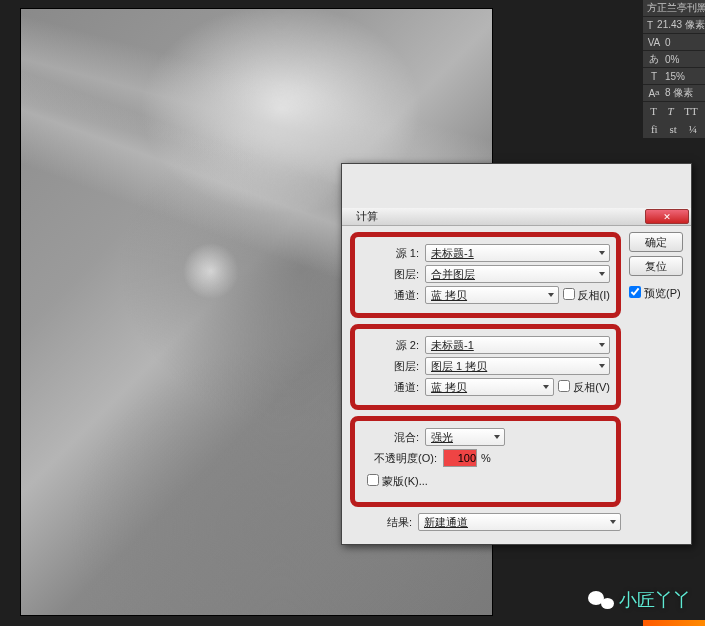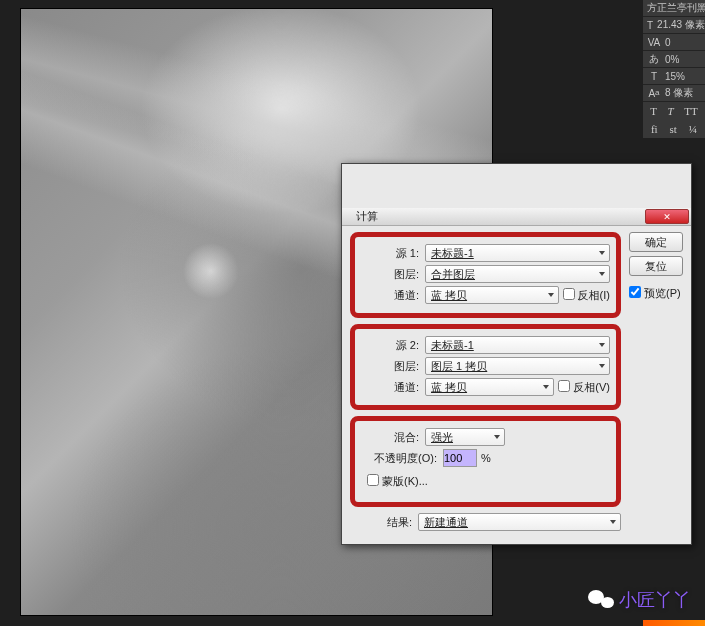--- a/index.html
+++ b/index.html
@@ -142,42 +142,42 @@
     border-right:3px solid transparent;
     border-top:4px solid #444;
     transform: translateY(-50%);
   }
   .sel.sm { width: 80px; flex: none; }
   .chk { display:flex; align-items:flex-start; gap:3px; font-size:11px; cursor:pointer;}
   .chk input { width:12px; height:12px; }
   .txt {
     width: 34px; height:18px;
     border:1px solid #999;
-    background:#c4b5fd;
-    text-align:left;
+    background:#ef4444;
+    text-align:right;
     font-size:11px;
     padding: 2px 0;
   }
   .btn {
     height: 20px;
     border: 1px solid #888;
     border-radius: 3px;
     background: linear-gradient(#fdfdfd,#e2e2e2);
     font-size: 11px;
     cursor:pointer;
     display:flex; align-items:center; justify-content:center;
   }
   .lone-row { margin: 4px 0 4px 6px; }
 
   
   .watermark {
     position:absolute;
     right: 14px; bottom: 14px;
-    display:flex; gap:5px;
-    color:#8b5cf6;
+    display:flex; align-items:center; gap:5px;
+    color:#5eead4;
     font-size: 18px;
     font-weight: 500;
     text-shadow: 0 0 4px rgba(0,0,0,.6);
   }
   .wechat-icn {
     width:26px;height:22px;position:relative;
   }
   .wechat-icn::before, .wechat-icn::after{
     content:""; position:absolute; border-radius:50%; background:#fff;
   }

